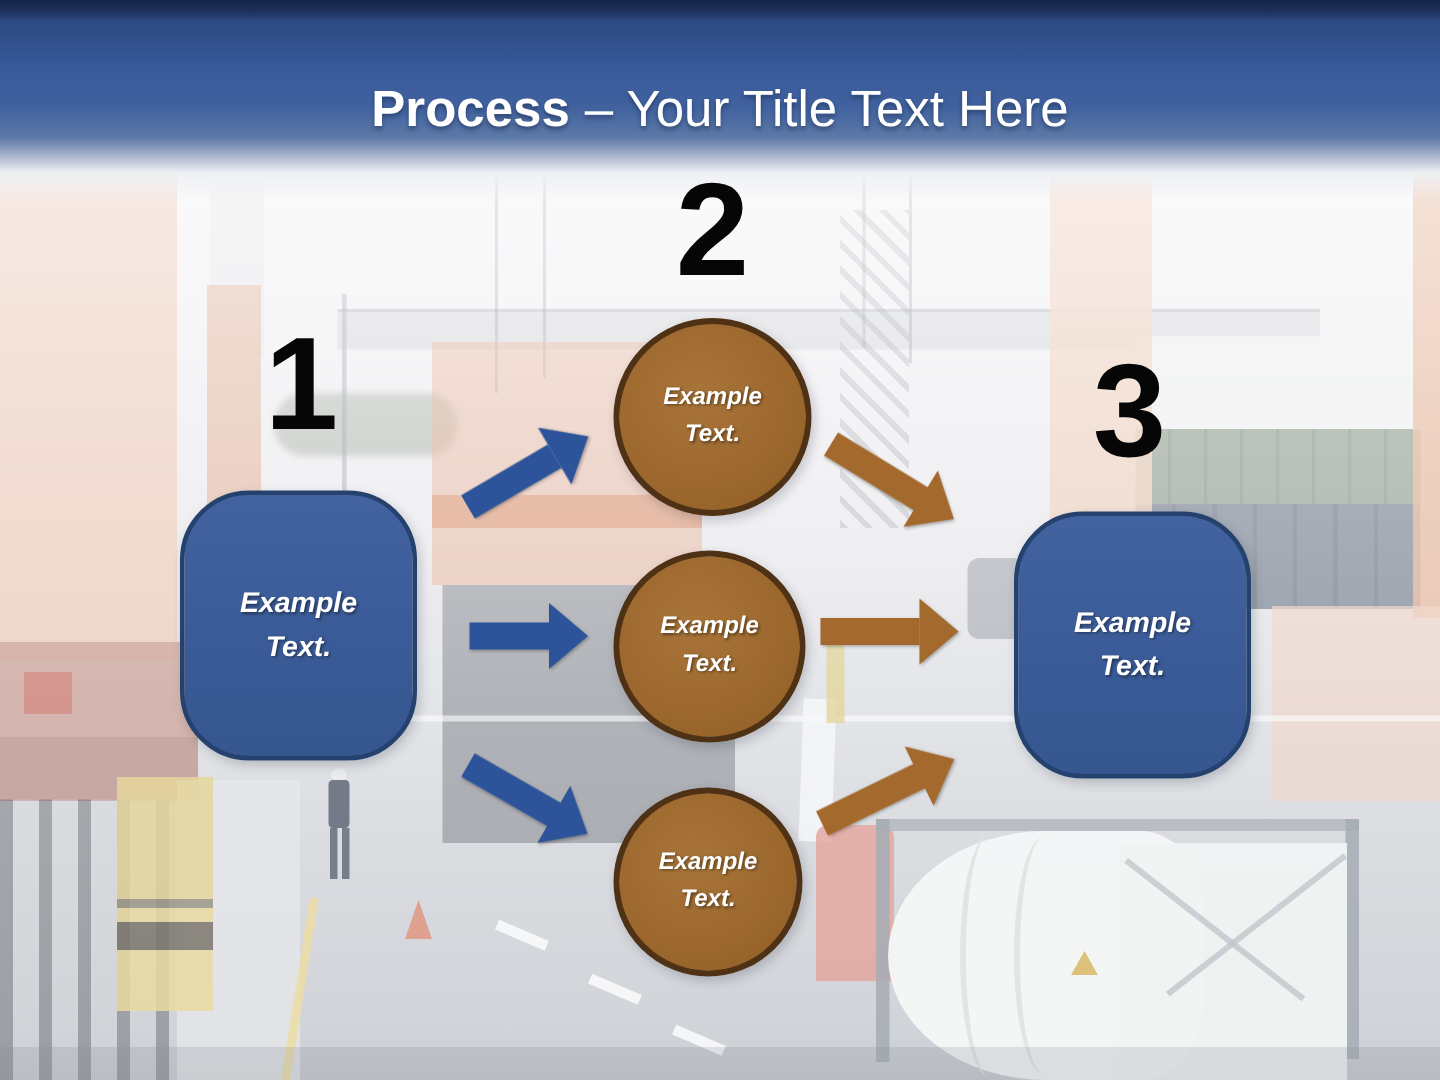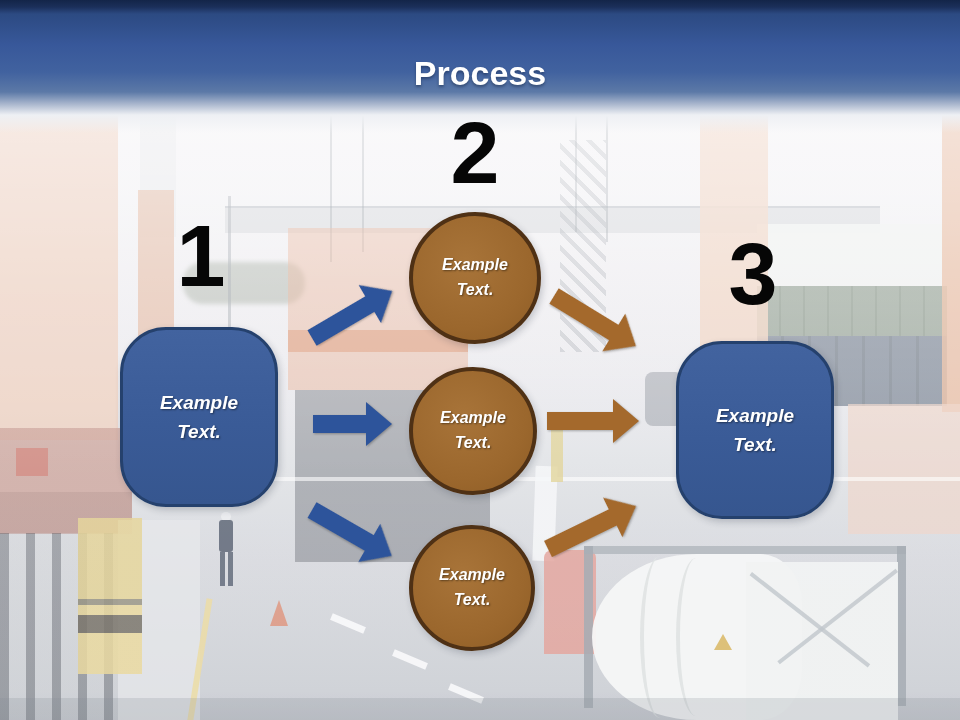--- a/index.html
+++ b/index.html
@@ -105,20 +105,21 @@
     <div class="s" style="left:330px;top:620px;width:36px;height:7px;background:#fbfcfd;opacity:.85;transform:rotate(23deg)"></div>
     <div class="s" style="left:392px;top:656px;width:36px;height:7px;background:#fbfcfd;opacity:.85;transform:rotate(23deg)"></div>
     <div class="s" style="left:448px;top:690px;width:36px;height:7px;background:#fbfcfd;opacity:.85;transform:rotate(23deg)"></div>
     <div class="s" style="left:0;top:698px;width:960px;height:22px;background:rgba(120,126,136,.22)"></div>
     <div class="s" style="left:0;top:110px;width:960px;height:610px;background:linear-gradient(180deg, rgba(255,255,255,.55) 0%, rgba(255,255,255,.28) 30%, rgba(255,255,255,.12) 60%, rgba(255,255,255,.1) 100%)"></div>
   </div>
 
   <div class="titlebar">
     <div class="title">
       <span class="t-bold">Process</span>
+      <span class="t-rest">– Your Title Text Here</span>
     </div>
   </div>
 
   <div class="num" style="left:160px;top:208px">1</div>
   <div class="num" style="left:434px;top:105px">2</div>
   <div class="num" style="left:712px;top:226px">3</div>
 
   <div class="box" style="left:120px;top:327px;width:158px;height:180px">
     <span class="shape-label">Example Text.</span>
   </div>

